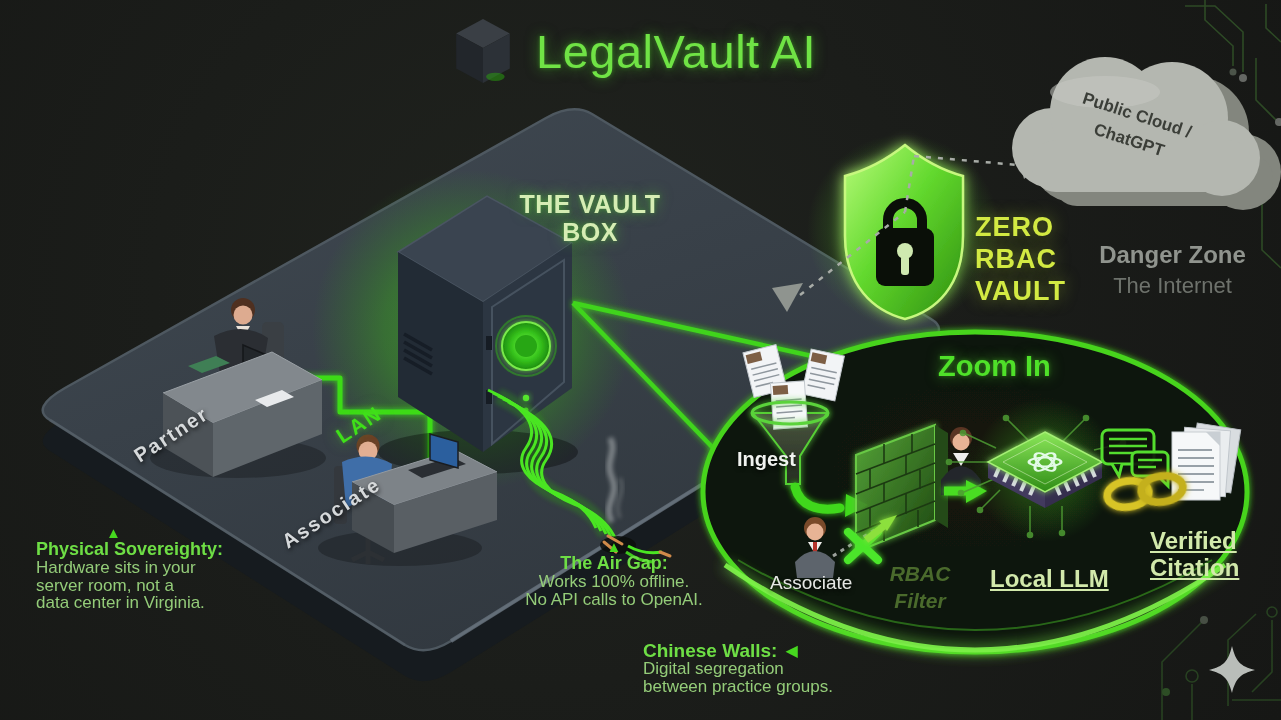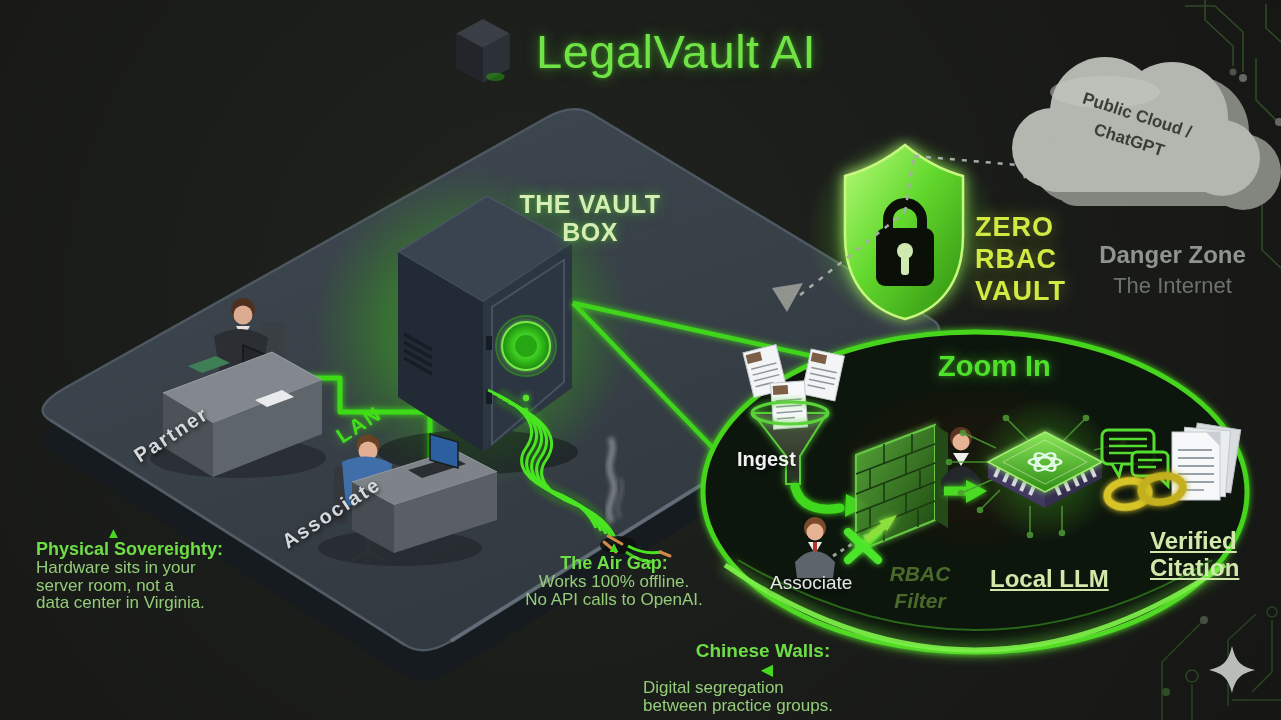--- a/index.html
+++ b/index.html
@@ -498,21 +498,21 @@
 </div>
 
 <div class="note center" style="left:494px;top:540px;width:240px;">
   <span class="tri">▲</span>
   <div class="note-title">The Air Gap:</div>
   <div class="note-line">Works 100% offline.</div>
   <div class="note-line">No API calls to OpenAI.</div>
 </div>
 
 <div class="note" style="left:643px;top:641px;width:240px;">
-  <div style="display:flex;align-items:center;flex-direction:column;">
+  <div style="display:flex;align-items:center;">
     <span class="note-title" style="font-size:19px;">Chinese Walls:</span>
     <span class="ptr-left">◀</span>
   </div>
   <div class="note-line">Digital segregation</div>
   <div class="note-line">between practice groups.</div>
 </div>
 
 <div class="label zoom-title glow" style="left:938px;top:350px;">Zoom In</div>
 <div class="label ing softshadow" style="left:737px;top:448px;">Ingest</div>
 <div class="label assoc2 softshadow" style="left:770px;top:572px;">Associate</div>

